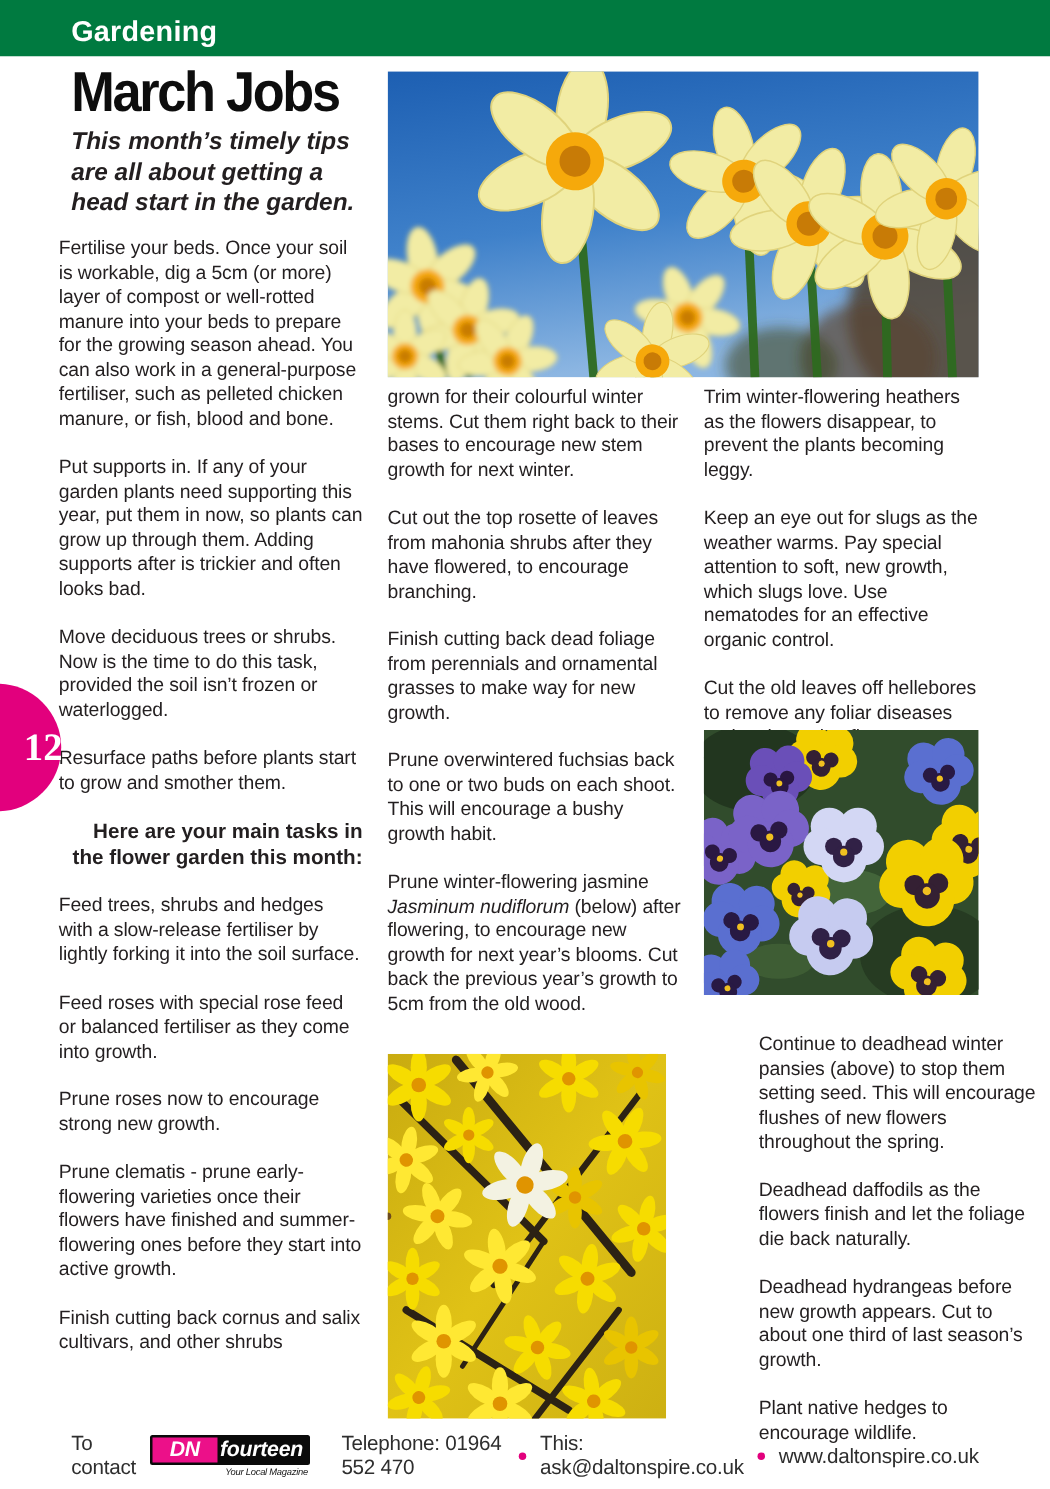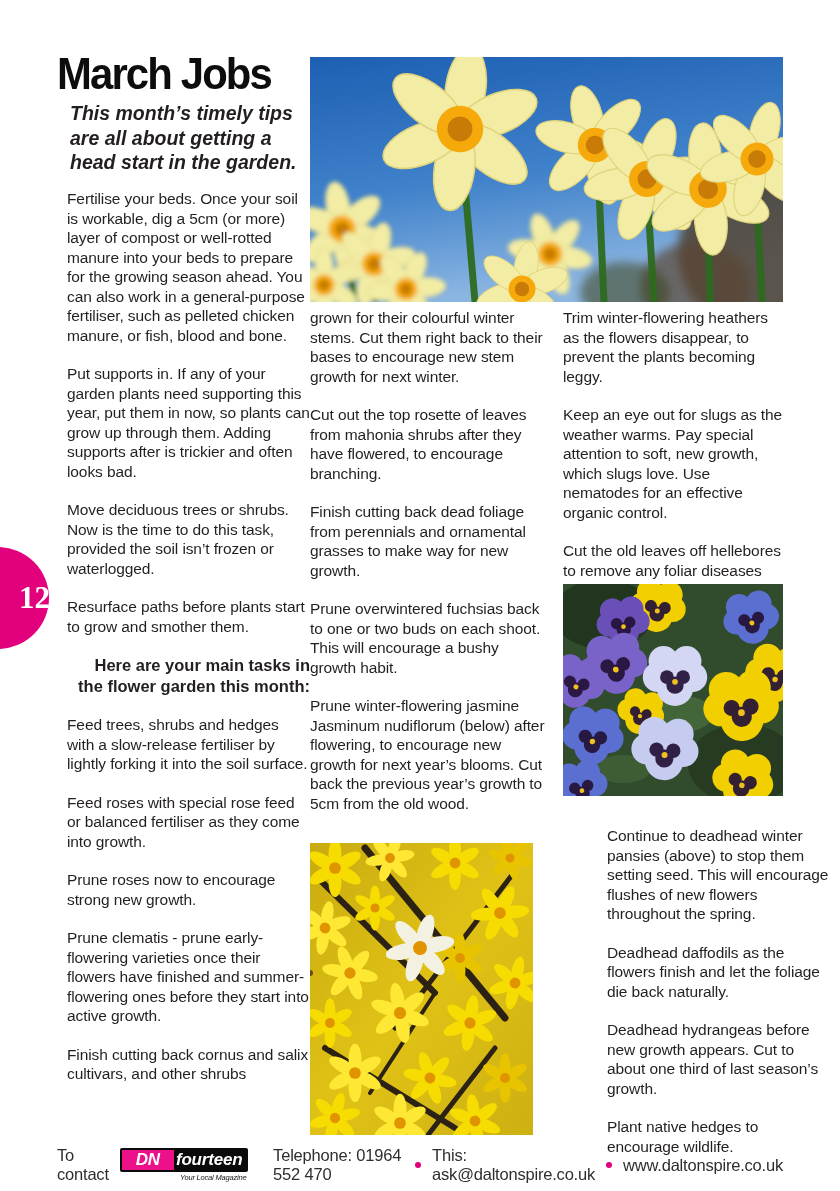--- a/index.html
+++ b/index.html
@@ -15,32 +15,32 @@
   .header-label {
     color:#ffffff; font-weight:bold; font-size:23px; line-height:1;
     margin:0 0 8px 57px; letter-spacing:0.2px;
   }
   .article-title {
     position:absolute; left:57px; top:48px; margin:0;
     font-size:45px; font-weight:bold; letter-spacing:-2px;
     transform:scaleX(0.93); transform-origin:left top; color:#0d0d0d;
   }
   .intro {
-    position:absolute; left:70px; top:101px; width:252px;
+    position:absolute; left:57px; top:101px; width:252px;
     font-size:19.5px; line-height:24.5px; font-weight:bold; font-style:italic;
   }
   .col { position:absolute; }
-  .col-left   { left:67px;  top:189px; width:243px; }
+  .col-left   { left:47px;  top:189px; width:243px; }
   .col-mid    { left:310px; top:308px; width:235px; }
   .col-right  { left:563px; top:308px; width:225px; }
   .col-right-bottom { left:563px; top:826px; width:225px;margin-left:44px; }
   p.body { font-size:15.5px; line-height:19.5px; margin:0 0 19px 0; letter-spacing:-0.1px; }
   p.body:last-child { margin-bottom:0; }
   .subheading { font-size:16.5px; line-height:20.5px; font-weight:bold; margin:0 0 19px 0;text-align:right; }
-  .species { }
+  .species { font-style:italic; }
   .photo { position:absolute; overflow:hidden; }
   .photo svg { display:block; }
   .photo-daffodils { left:310px; top:57px;  width:473px; height:245px; }
   .photo-pansies   { left:563px; top:584px; width:220px; height:212px; }
   .photo-jasmine   { left:310px; top:843px; width:223px; height:292px; }
   .page-circle {
     position:absolute; left:-53px; top:547px; width:102px; height:102px;
     border-radius:50%; background:#e2007d;
     display:flex; align-items:center; justify-content:center; padding-left:55px;
     box-sizing:border-box;
@@ -63,20 +63,23 @@
   }
   .logo-dn { background:#ec1089; font-style:italic; font-weight:bold; font-size:17px; padding:0 14px; line-height:20px; }
   .logo-fourteen { font-style:italic; font-weight:bold; font-size:17px; margin-left:2px; line-height:20px; }
   .logo-tagline { font-size:7.5px; font-style:italic; color:#151515; margin-top:1px; margin-right:2px; }
 </style>
 </head>
 <body>
 
 <div class="page">
 
+  <div class="header-bar">
+    <h2 class="header-label">Gardening</h2>
+  </div>
 
   <h1 class="article-title">March Jobs</h1>
   <div class="intro">This month’s timely tips are all about getting a head start in the garden.</div>
 
   <div class="photo photo-daffodils">
     <svg width="473" height="245" viewBox="0 0 473 245" aria-hidden="true">
       <defs>
         <linearGradient id="sky" x1="0" y1="0" x2="0.25" y2="1">
           <stop offset="0" stop-color="#1d5fb2"></stop>
           <stop offset="0.55" stop-color="#3f81ca"></stop>

